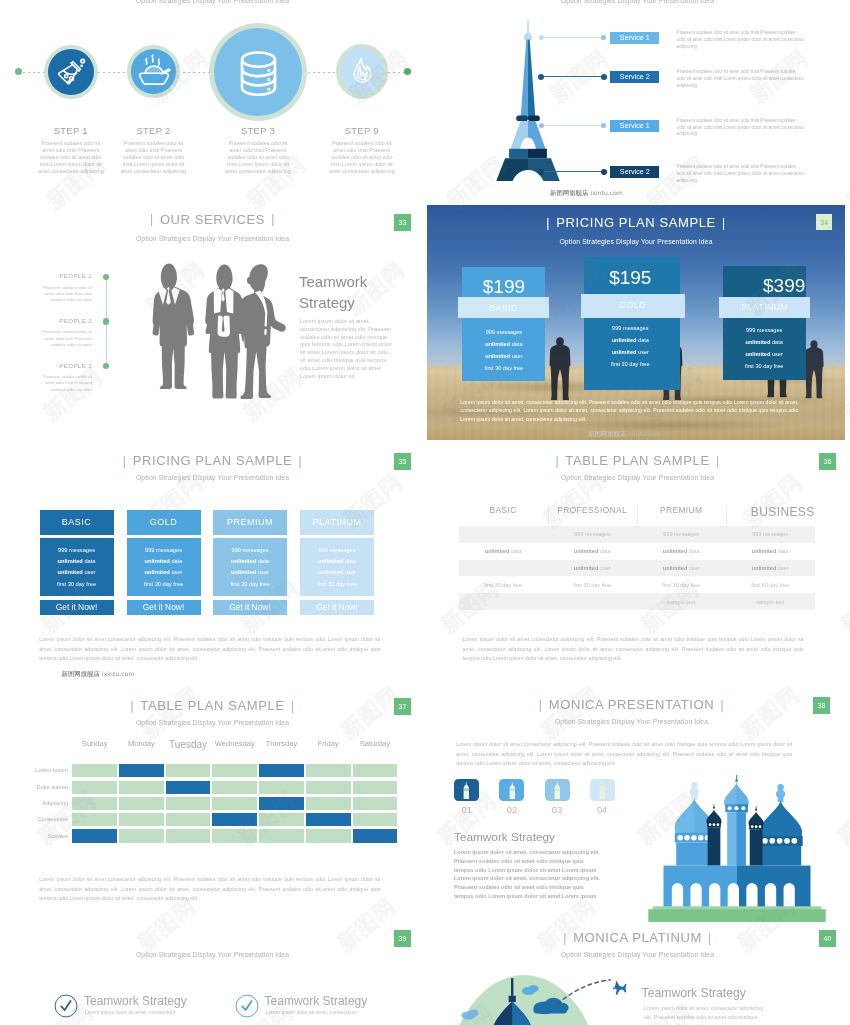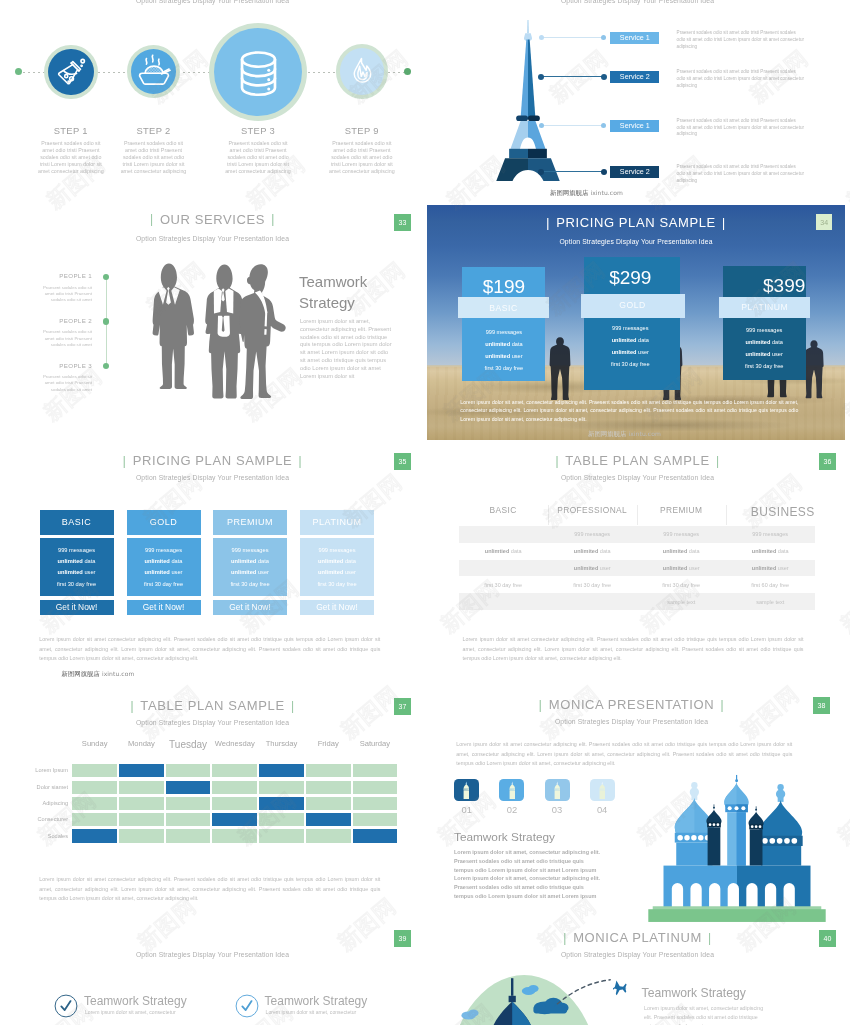--- a/index.html
+++ b/index.html
@@ -291,21 +291,21 @@
     <div style="position:absolute;left:-4.4px;top:35.6px;width:91px;text-align:center;color:#ffffff;font-size:8.6px;letter-spacing:.5px;opacity:.9;">BASIC</div>
 
     <div style="position:absolute;left:0;top:62px;width:83px;text-align:center;color:#fff;font-size:5.6px;"><span>999 messages</span></div>
     <div style="position:absolute;left:0;top:74px;width:83px;text-align:center;color:#fff;font-size:5.6px;"><b>unlimited</b> <span style="font-weight:400;">data</span></div>
     <div style="position:absolute;left:0;top:86px;width:83px;text-align:center;color:#fff;font-size:5.6px;"><b>unlimited</b> <span style="font-weight:400;">user</span></div>
     <div style="position:absolute;left:0;top:98px;width:83px;text-align:center;color:#fff;font-size:5.6px;"><span>first 30 day free</span></div>
   </div>
 
   <div style="position:absolute;left:157.3px;top:52px;">
     <div style="position:absolute;left:0;top:0;width:96px;height:133px;background:#1f78ab;"></div>
-    <div style="position:absolute;left:0;top:10px;width:92px;text-align:center;color:#fff;font-size:19px;font-weight:400;">$299</div>
+    <div style="position:absolute;left:0;top:10px;width:92px;text-align:center;color:#fff;font-size:19px;font-weight:400;">$195</div>
     <div style="position:absolute;left:-3.8px;top:36.9px;width:104px;height:24px;background:#cbe4f7;"></div>
     <div style="position:absolute;left:-3.8px;top:43.4px;width:104px;text-align:center;color:#ffffff;font-size:8.6px;letter-spacing:.5px;opacity:.88;">GOLD</div>
 
     <div style="position:absolute;left:0;top:68px;width:92px;text-align:center;color:#fff;font-size:5.6px;"><span>999 messages</span></div>
     <div style="position:absolute;left:0;top:80px;width:92px;text-align:center;color:#fff;font-size:5.6px;"><b>unlimited</b> <span style="font-weight:400;">data</span></div>
     <div style="position:absolute;left:0;top:92px;width:92px;text-align:center;color:#fff;font-size:5.6px;"><b>unlimited</b> <span style="font-weight:400;">user</span></div>
     <div style="position:absolute;left:0;top:104px;width:92px;text-align:center;color:#fff;font-size:5.6px;"><span>first 30 day free</span></div>
   </div>
 
   <div style="position:absolute;left:295.7px;top:61.1px;">

